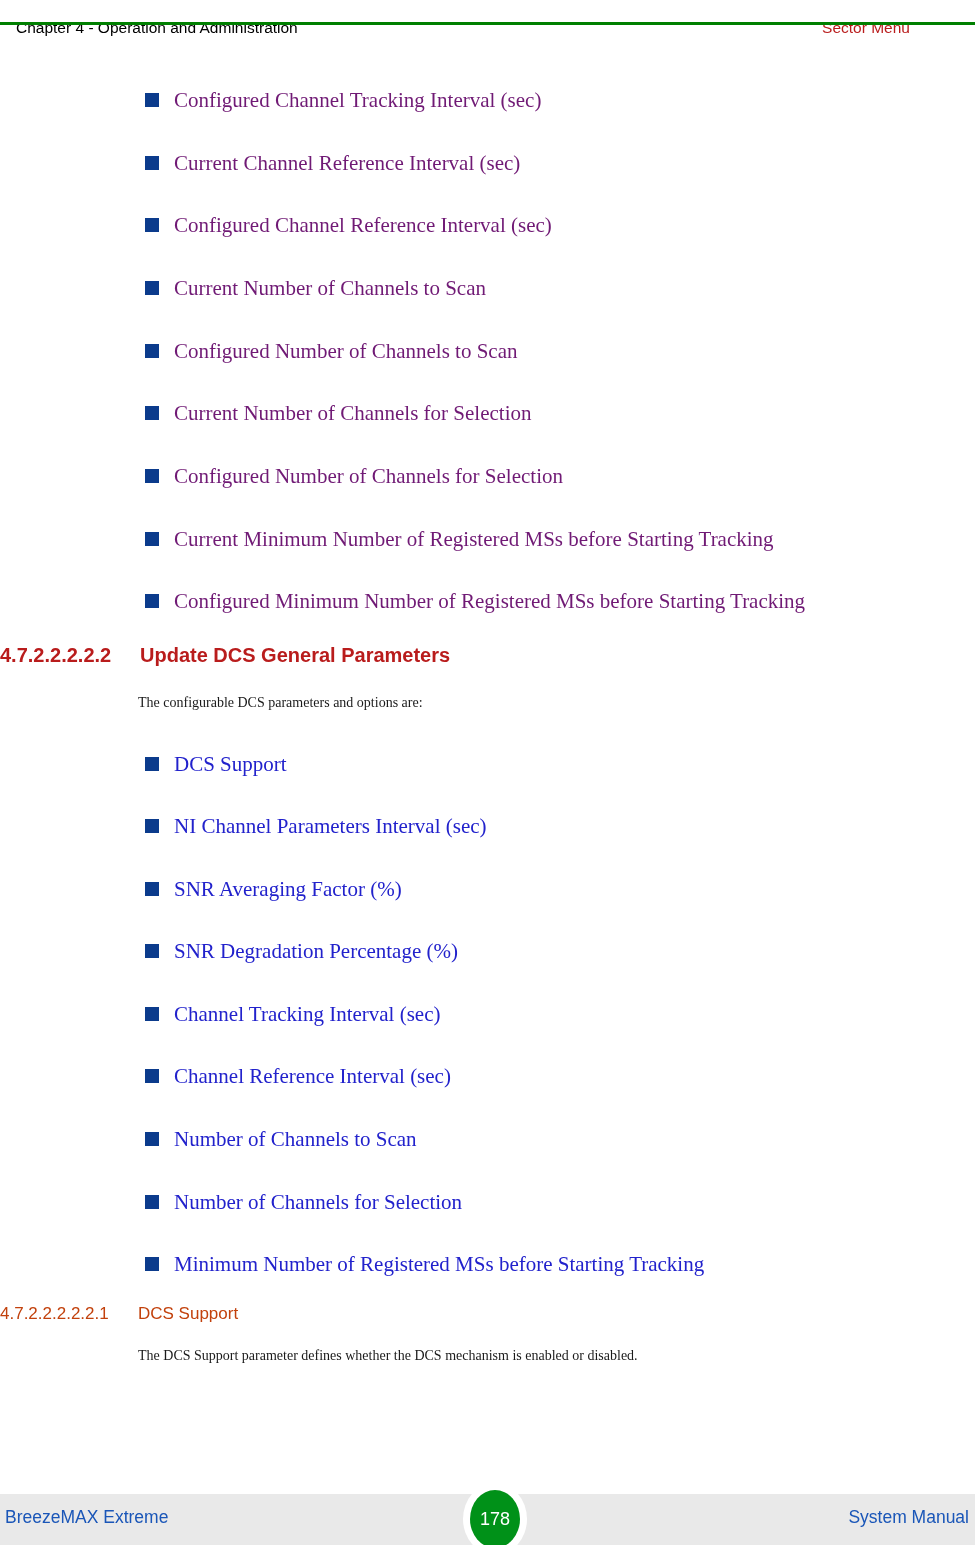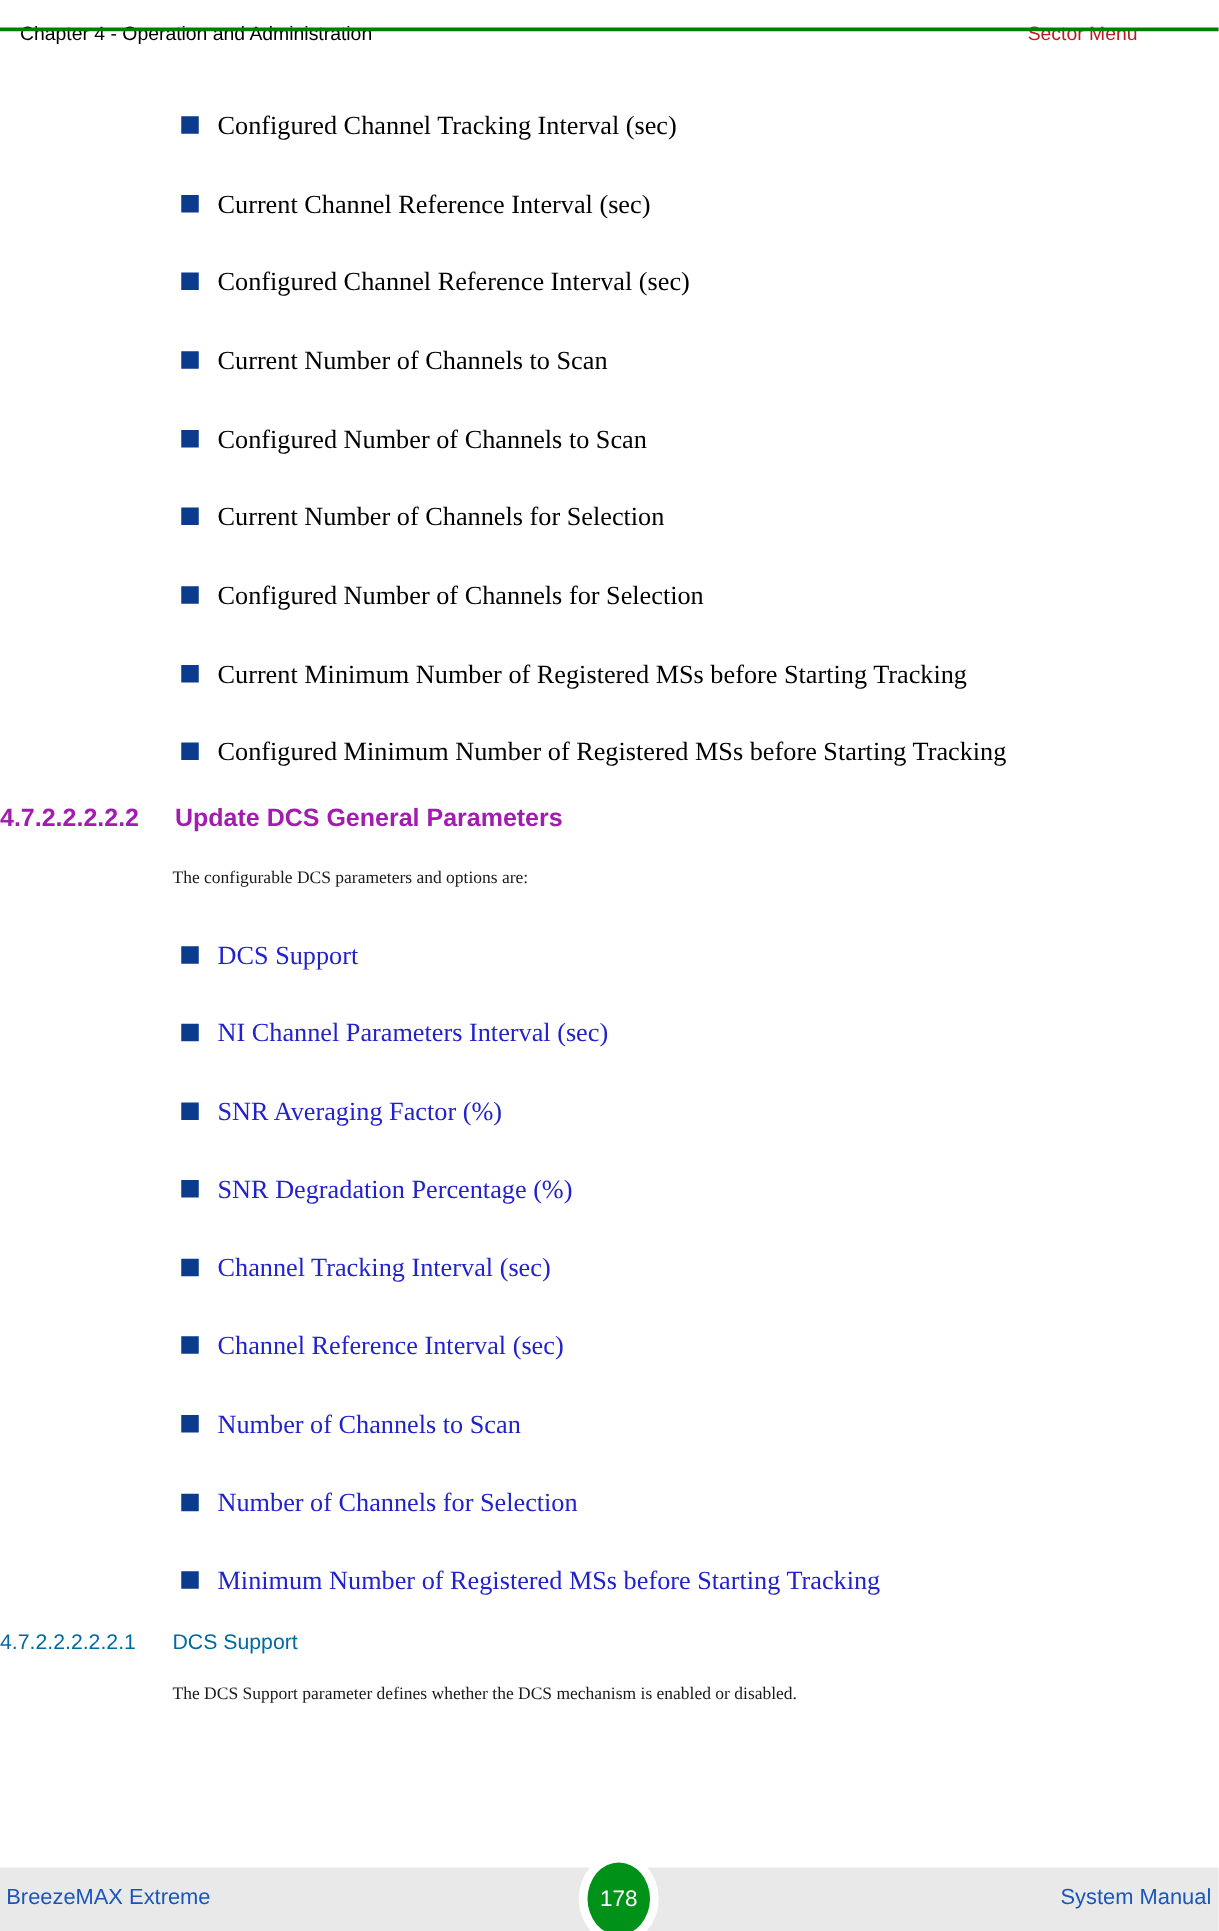--- a/index.html
+++ b/index.html
@@ -74,49 +74,49 @@
     height: 14px;
     background: #0b3b8c;
   }
   .bullet-text {
     position: absolute;
     left: 29px;
     top: 0px;
     font-family: "Liberation Serif", serif;
     font-size: 21px;
     line-height: 26px;
-    color: #000000;
+    color: #701a75;
     white-space: nowrap;
   }
   .bullet-item.link .bullet-text {
     color: #2222cc;
   }
 
   
   .heading-l2 {
     position: absolute;
     left: 0px;
     white-space: nowrap;
     font-family: "Liberation Sans", sans-serif;
     font-weight: bold;
     font-size: 20px;
-    color: #a21caf;
+    color: #b91c1c;
   }
   .heading-l2 .h-num {
     display: inline-block;
     width: 140px;
   }
   .heading-l3 {
     position: absolute;
     left: 0px;
     white-space: nowrap;
     font-family: "Liberation Sans", sans-serif;
     font-weight: normal;
     font-size: 17px;
-    color: #0369a1;
+    color: #c2410c;
   }
   .heading-l3 .h-num {
     display: inline-block;
     width: 138px;
   }
 
   
   .body-para {
     position: absolute;
     left: 138px;

